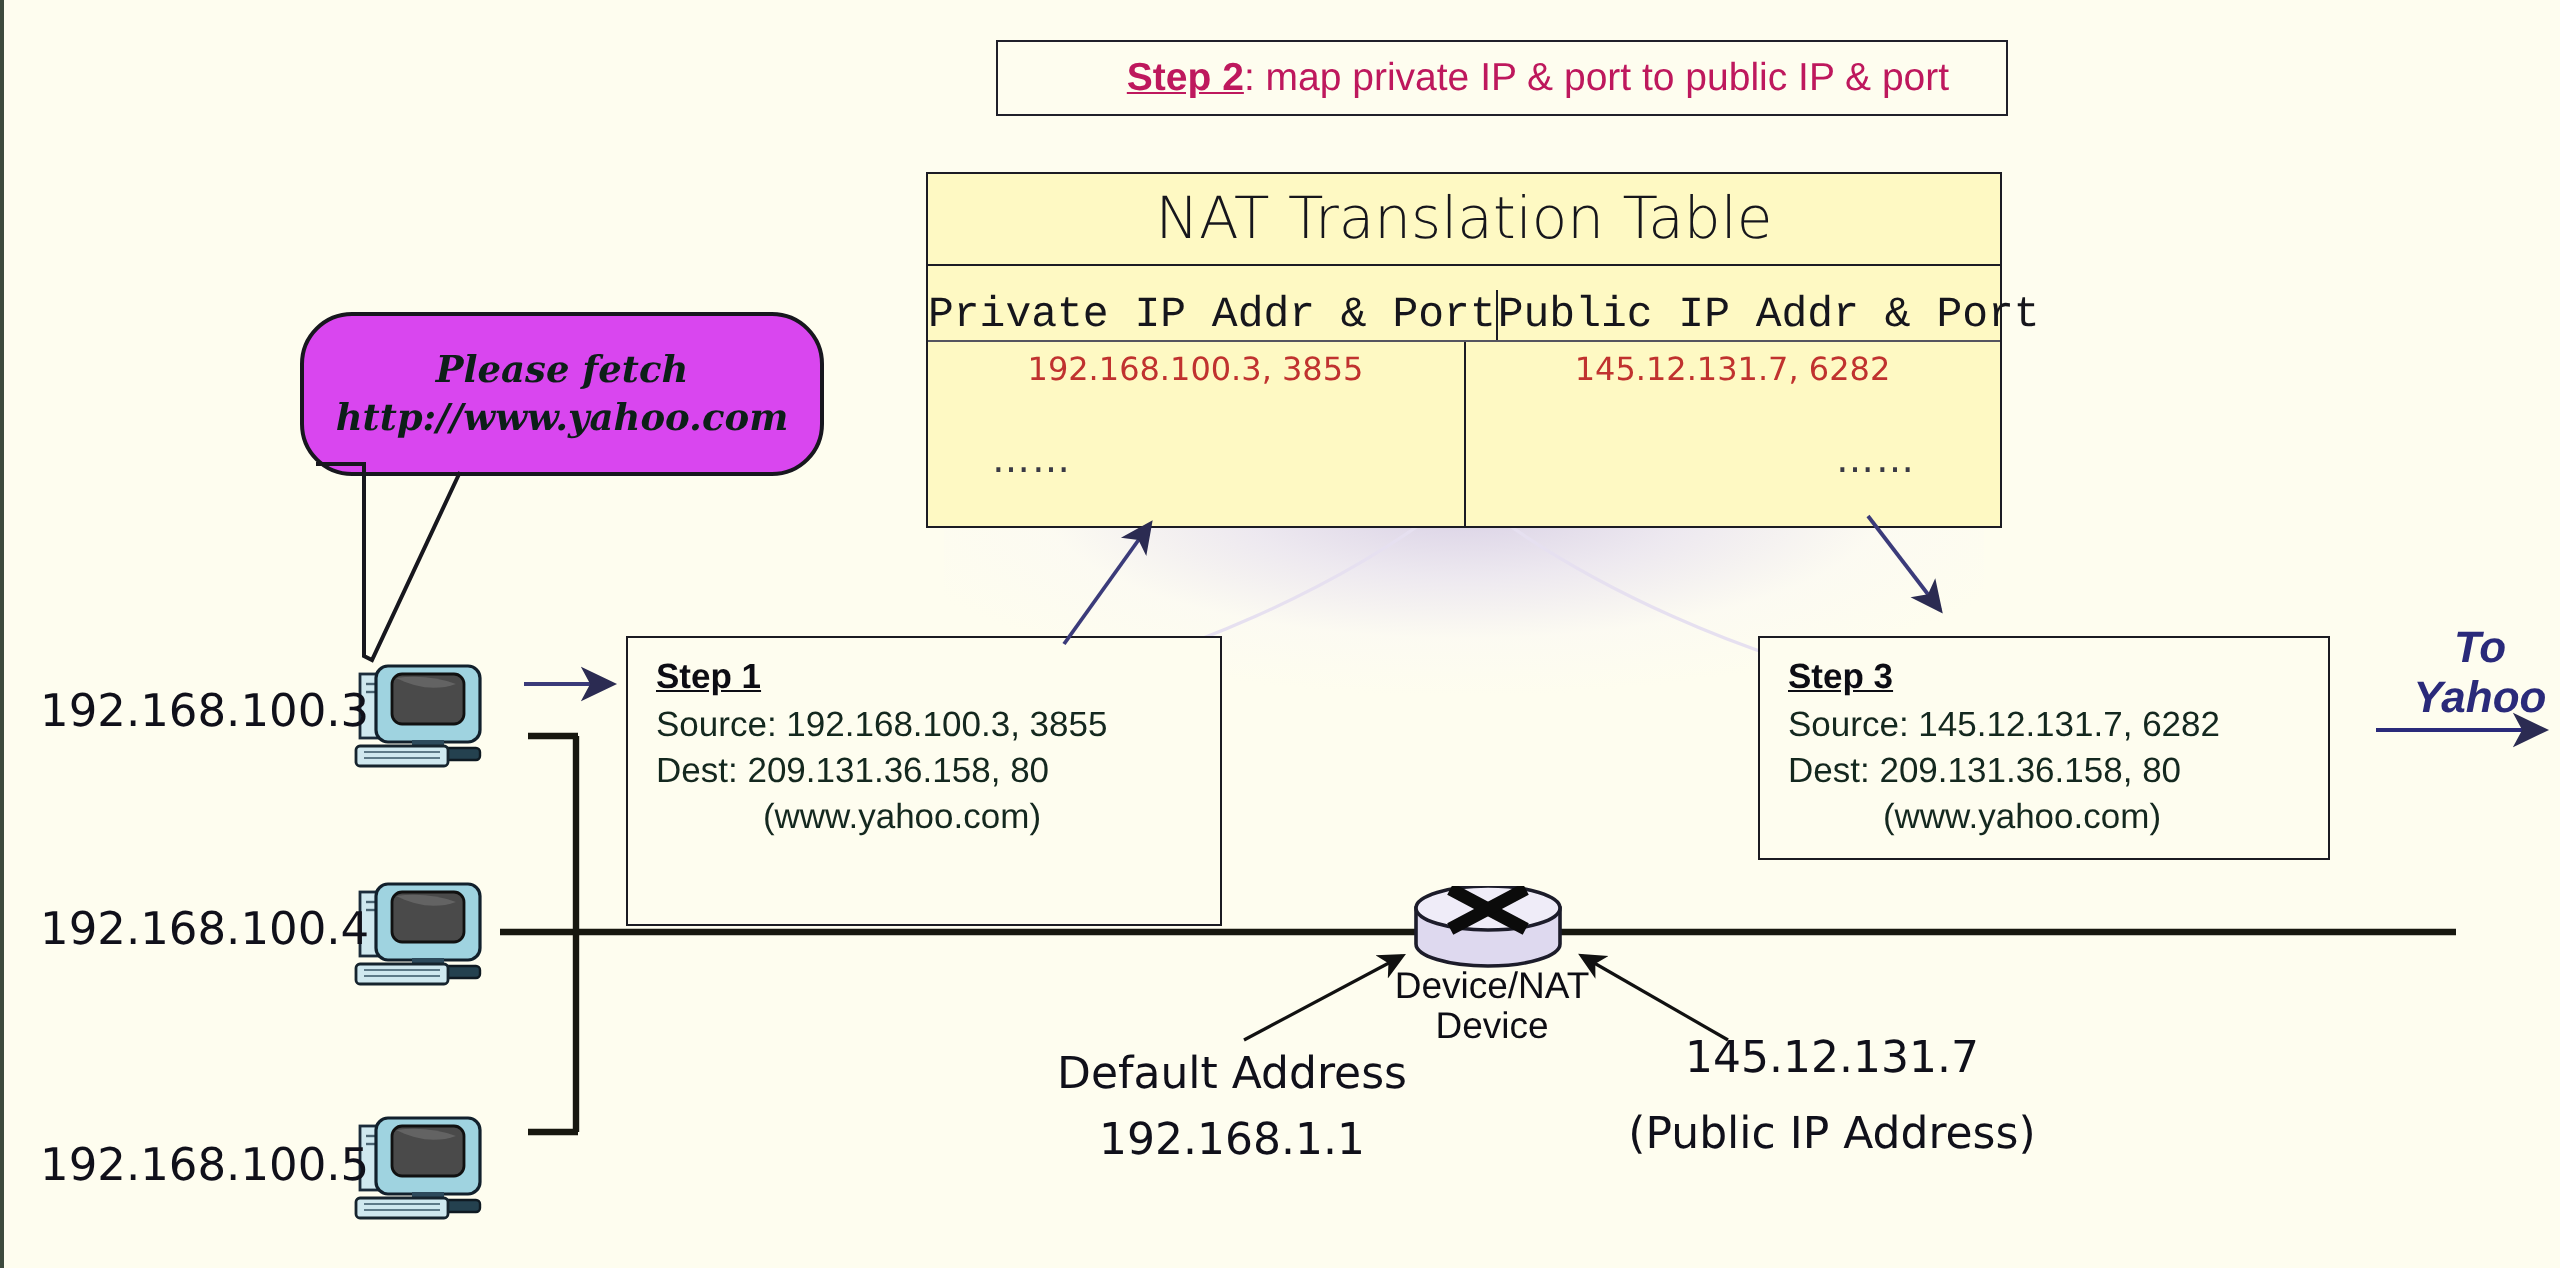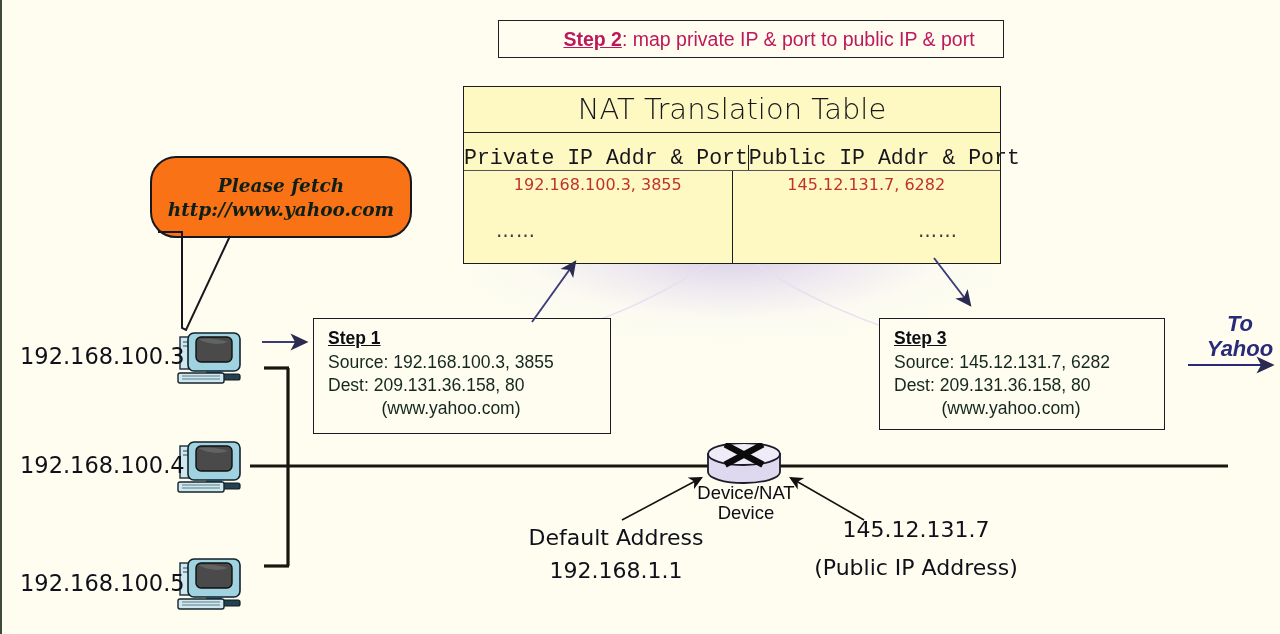--- a/index.html
+++ b/index.html
@@ -99,29 +99,29 @@
     font-size:17.5px;
     line-height:23px;
     color:#14281f;
     font-family:"Liberation Sans", sans-serif;
   }
   .step-box .hdr{
     font-weight:bold;text-decoration:underline;color:#0d0d14;
     display:block;margin-bottom:1px;
   }
   .step-box .ctr{display:block;text-align:center;padding-right:36px;}
-  #step1-box{left:311px;top:318px;width:298px;height:116px;}
+  #step1-box{left:311px;top:318px;width:298px;height:145px;}
   #step3-box{left:877px;top:318px;width:286px;height:112px;}
 
   
   #bubble{
     left:148px;top:156px;width:258px;height:78px;
     border:2px solid #17171e;
     border-radius:26px;
-    background:#f97316;
+    background:#d946ef;
     display:flex;flex-direction:column;
     align-items:center;justify-content:center;
     color:#0d1f18;
   }
   #bubble .l1{font-size:18.5px;}
   #bubble .l2{font-size:18.5px;margin-top:3px;}
 
   
   .iplabel{
     font-family:"DejaVu Sans", sans-serif;

